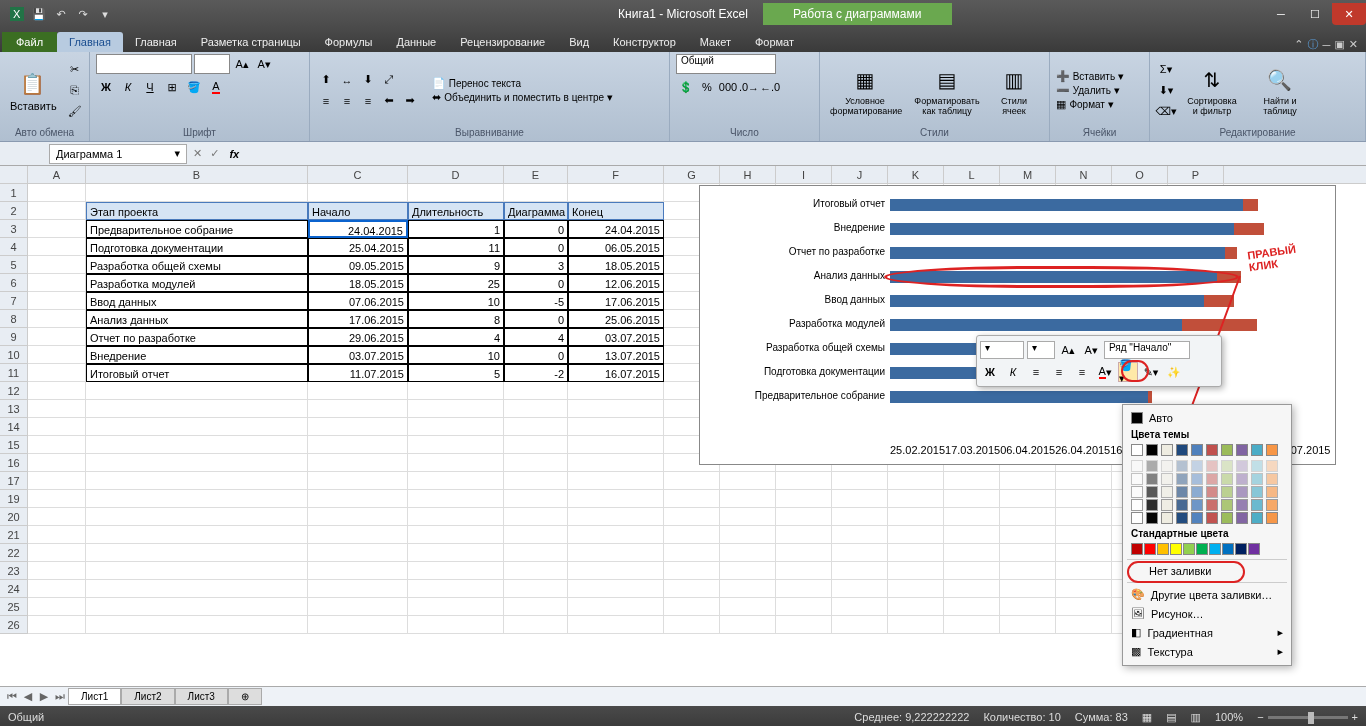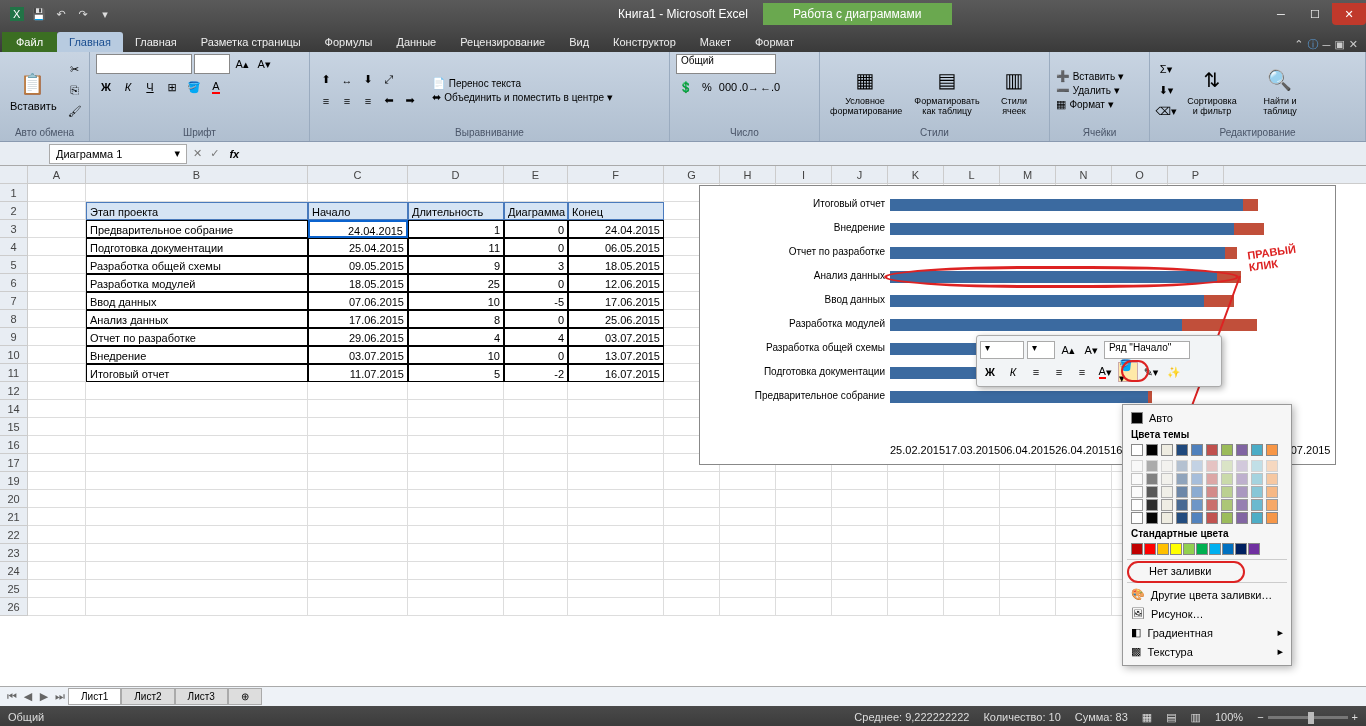--- a/index.html
+++ b/index.html
@@ -509,20 +509,39 @@
         <div class="cell" style="width: 56px;"></div>
         <div class="cell" style="width: 56px;"></div>
         <div class="cell" style="width: 56px;"></div>
         <div class="cell" style="width: 56px;"></div>
         <div class="cell" style="width: 56px;"></div>
         <div class="cell" style="width: 56px;"></div>
         <div class="cell" style="width: 56px;"></div>
       </div>
       <div class="row">
         <div class="rowh">12</div>
+        <div class="cell" style="width: 58px;"></div>
+        <div class="cell" style="width: 222px;"></div>
+        <div class="cell" style="width: 100px;"></div>
+        <div class="cell" style="width: 96px;"></div>
+        <div class="cell" style="width: 64px;"></div>
+        <div class="cell" style="width: 96px;"></div>
+        <div class="cell" style="width: 56px;"></div>
+        <div class="cell" style="width: 56px;"></div>
+        <div class="cell" style="width: 56px;"></div>
+        <div class="cell" style="width: 56px;"></div>
+        <div class="cell" style="width: 56px;"></div>
+        <div class="cell" style="width: 56px;"></div>
+        <div class="cell" style="width: 56px;"></div>
+        <div class="cell" style="width: 56px;"></div>
+        <div class="cell" style="width: 56px;"></div>
+        <div class="cell" style="width: 56px;"></div>
+      </div>
+      <div class="row">
+        <div class="rowh">13</div>
         <div class="cell" style="width: 58px;"></div>
         <div class="cell" style="width: 222px;"></div>
         <div class="cell" style="width: 100px;"></div>
         <div class="cell" style="width: 96px;"></div>
         <div class="cell" style="width: 64px;"></div>
         <div class="cell" style="width: 96px;"></div>
         <div class="cell" style="width: 56px;"></div>
         <div class="cell" style="width: 56px;"></div>
         <div class="cell" style="width: 56px;"></div>
         <div class="cell" style="width: 56px;"></div>

